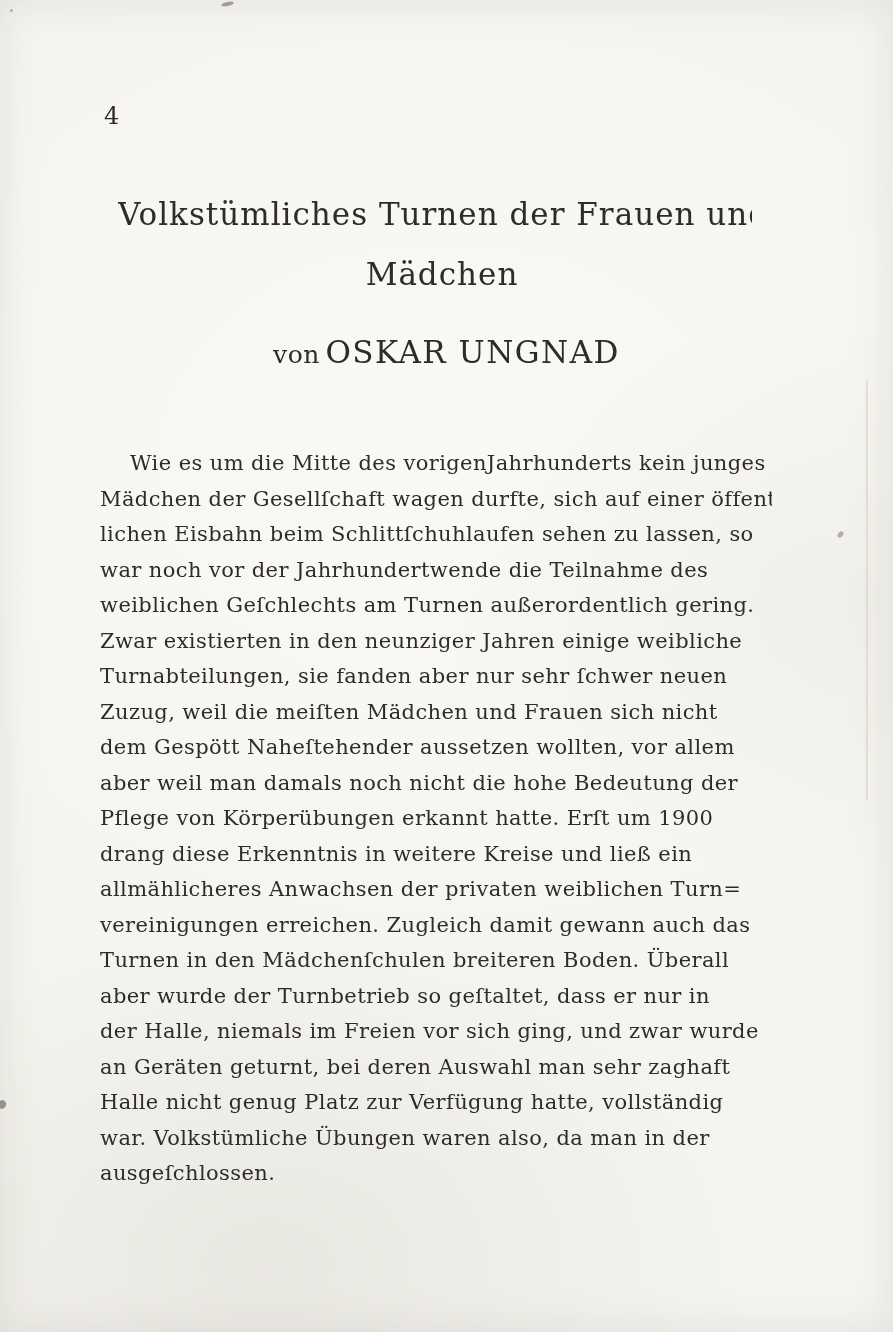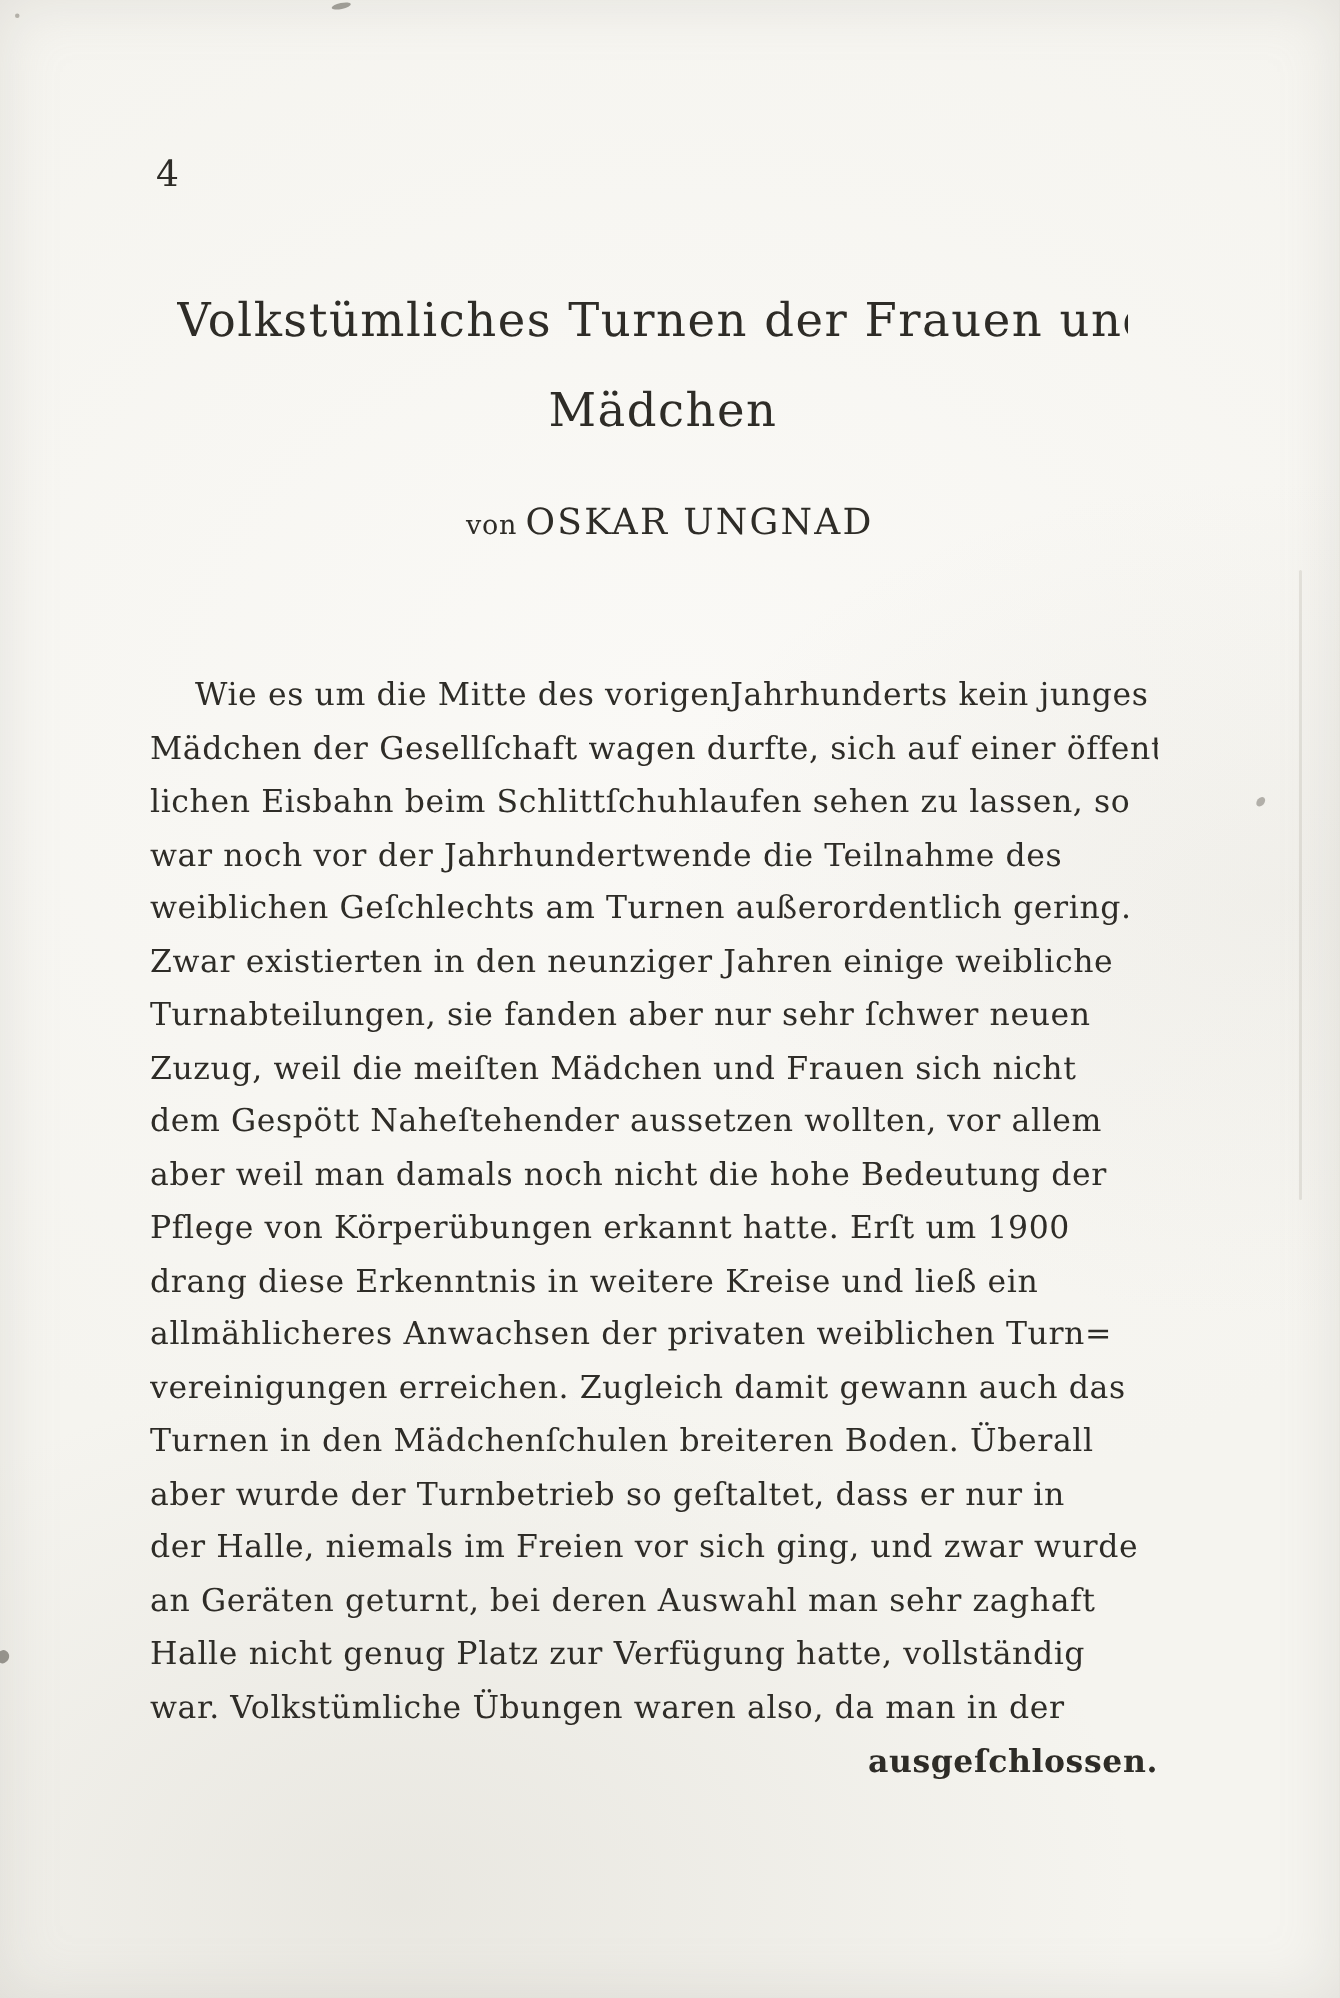--- a/index.html
+++ b/index.html
@@ -57,25 +57,25 @@
   }
   .byline {
     position: absolute;
     left: 0;
     top: 334px;
     width: 893px;
     text-align: center;
     letter-spacing: 0.5px;
   }
   .byline-prefix {
-    font-size: 18px;
+    font-size: 25px;
     text-align: center;
   }
   .byline-name {
-    font-size: 24px;
+    font-size: 31px;
     letter-spacing: 1.5px;
   }
   .body-text {
     position: absolute;
     left: 100px;
     top: 446px;
     width: 672px;
     font-size: 21px;
     letter-spacing: 0.4px;
   }
@@ -89,22 +89,21 @@
   .bline::after {
     content: "";
     display: inline-block;
     width: 100%;
     height: 0;
   }
   .bline.first {
     text-indent: 30px;
   }
   .bline.last {
-    text-align: right;
-    font-weight: bold;
+    text-align: left;
   }
   .bline.last::after {
     content: none;
   }
   .speck {
     position: absolute;
     border-radius: 50%;
   }
   .speck-top {
     left: 221px; top: 2px;

